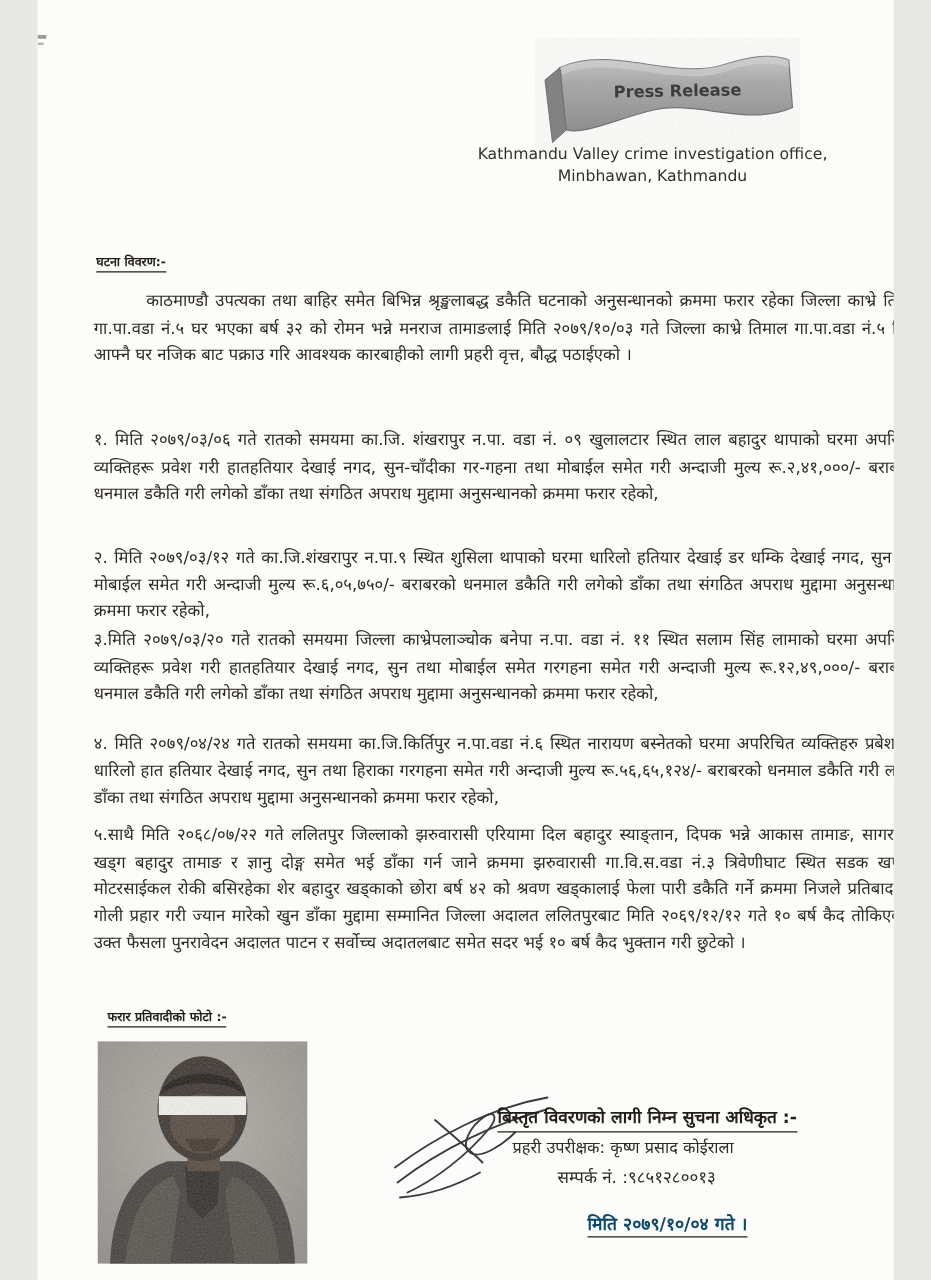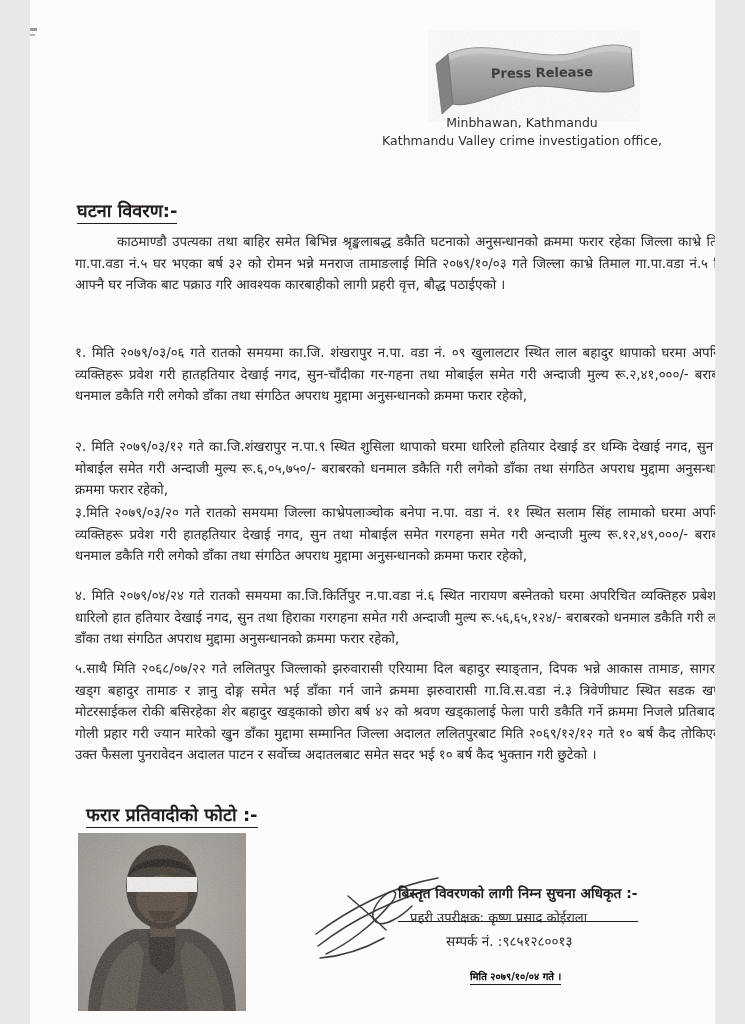--- a/index.html
+++ b/index.html
@@ -20,21 +20,21 @@
   }
   .title-wrap{left:0;top:163px;width:745px;text-align:center;}
   .doc-title{
     display:inline-block;
     font-size:16.5px;font-weight:bold;color:#211e1b;
     border-bottom:1.6px solid #211e1b;
     padding:0 2px 2px 2px;
     letter-spacing:.2px;
   }
   .sec-heading{
-    font-size:18px;font-weight:bold;color:#211e1b;
+    font-size:10px;font-weight:bold;color:#211e1b;
     border-bottom:1.5px solid #211e1b;
     display:inline-block;padding-bottom:1px;text-align:right;
   }
   .body-text{
     width:663px;
     font-size:13.3px;line-height:1.62;
     text-align:justify;color:#2e2a27;
   }
   .indent{text-indent:42px;}
   .h1pos{left:47px;top:198px;}
@@ -44,27 +44,27 @@
   .i2pos{left:45px;top:424px;margin-top:12px;}
   .i3pos{left:45px;top:502px;}
   .i4pos{left:45px;top:585px;}
   .i5pos{left:45px;top:658px;}
   .h3pos{left:36px;top:802px;margin-left:20px;}
   .photo-pos{left:48px;top:833px;width:168px;height:178px;}
   .sig-pos{left:284px;top:870px;width:128px;height:95px;}
   .contact-heading{
     left:368px;top:883px;
     font-size:13.8px;font-weight:bold;color:#211e1b;
-    border-bottom:1.5px solid #211e1b;padding-bottom:19px;text-align:right;
+    border-bottom:1.5px solid #211e1b;padding-bottom:3px;text-align:right;
   }
   .officer-line{left:380px;top:908px;font-size:13px;color:#2e2a27;}
   .phone-line{left:416px;top:932px;font-size:13.5px;color:#2e2a27;}
   .date-line{
     left:440px;top:969px;
-    font-size:10px;font-weight:bold;color:#000000;
+    font-size:14px;font-weight:bold;color:#0c4a6e;
     border-bottom:1.5px solid #211e1b;padding-bottom:1px;text-align:center;
   }
   .scan-line{
     left:737px;top:66px;width:2px;height:958px;
     background:#4c4c4c;opacity:.85;
   }
   .corner-mark{
     left:0;top:28px;width:7px;height:3px;background:#9a9a98;
   }
   .corner-mark2{
@@ -99,22 +99,22 @@
 
       <path d="M20,24 C60,6 110,34 150,22 C170,16 188,12 203,18 L206,56 C170,72 130,50 95,58 C65,65 40,78 25,74 Z" fill="url(#ribbonGrad)" stroke="#6f6f6f" stroke-width="1"></path>
 
       <path d="M20,24 C60,6 110,34 150,22 C170,16 188,12 203,18 L203,24 C186,18 168,22 150,28 C110,40 60,12 22,30 Z" fill="#d6d6d6" opacity="0.55"></path>
       <rect x="8" y="6" width="200" height="82" filter="url(#ribbonNoise)" opacity="0.16"></rect>
       <text x="63" y="48" font-size="13" font-weight="bold" fill="#3d3d3d" transform="rotate(-1 63 48)" id="banner-text">Press  Release</text>
     </svg>
   </div>
 
   <div class="abs org-block">
+    <div>Kathmandu Valley crime investigation office,</div>
     <div>Minbhawan, Kathmandu</div>
-    <div>Kathmandu Valley crime investigation office,</div>
   </div>
 
 
   <div class="abs h1pos">
     <span class="sec-heading">घटना विवरण:-</span>
   </div>
   <div class="abs p1pos body-text indent">काठमाण्डौ उपत्यका तथा बाहिर समेत बिभिन्न श्रृङ्खलाबद्ध डकैति घटनाको अनुसन्धानको क्रममा फरार रहेका जिल्ला काभ्रे तिमाल गा.पा.वडा नं.५ घर भएका बर्ष ३२ को रोमन भन्ने मनराज तामाङलाई मिति २०७९/१०/०३ गते जिल्ला काभ्रे तिमाल गा.पा.वडा नं.५ स्थित आफ्नै घर नजिक बाट पक्राउ गरि आवश्यक कारबाहीको लागी प्रहरी वृत्त, बौद्ध पठाईएको ।</div>
 
   <div class="abs i1pos body-text">१. मिति २०७९/०३/०६ गते रातको समयमा का.जि. शंखरापुर न.पा. वडा नं. ०९ खुलालटार स्थित लाल बहादुर थापाको घरमा अपरिचित व्यक्तिहरू प्रवेश गरी हातहतियार देखाई नगद, सुन-चाँदीका गर-गहना तथा मोबाईल समेत गरी अन्दाजी मुल्य रू.२,४१,०००/- बराबरको धनमाल डकैति गरी लगेको डाँका तथा संगठित अपराध मुद्दामा अनुसन्धानको क्रममा फरार रहेको,</div>
   <div class="abs i2pos body-text">२. मिति २०७९/०३/१२ गते का.जि.शंखरापुर न.पा.९ स्थित शुसिला थापाको घरमा धारिलो हतियार देखाई डर धम्कि देखाई नगद, सुन तथा मोबाईल समेत गरी अन्दाजी मुल्य रू.६,०५,७५०/- बराबरको धनमाल डकैति गरी लगेको डाँका तथा संगठित अपराध मुद्दामा अनुसन्धानको क्रममा फरार रहेको,</div>

